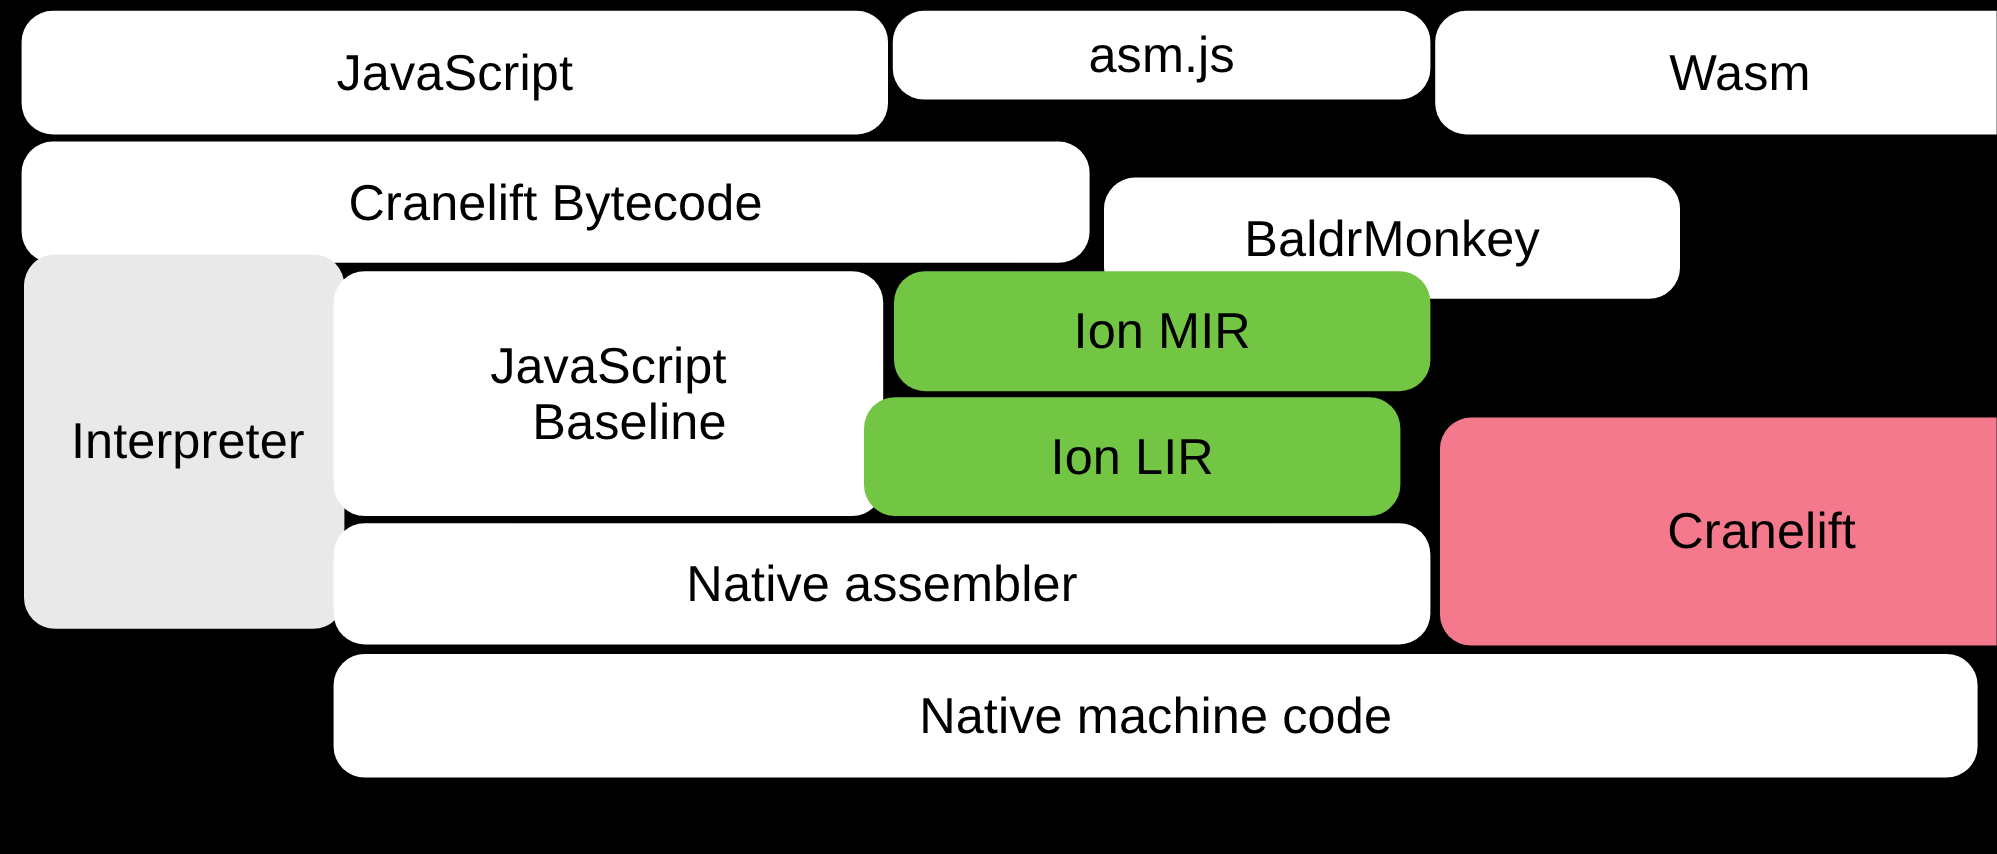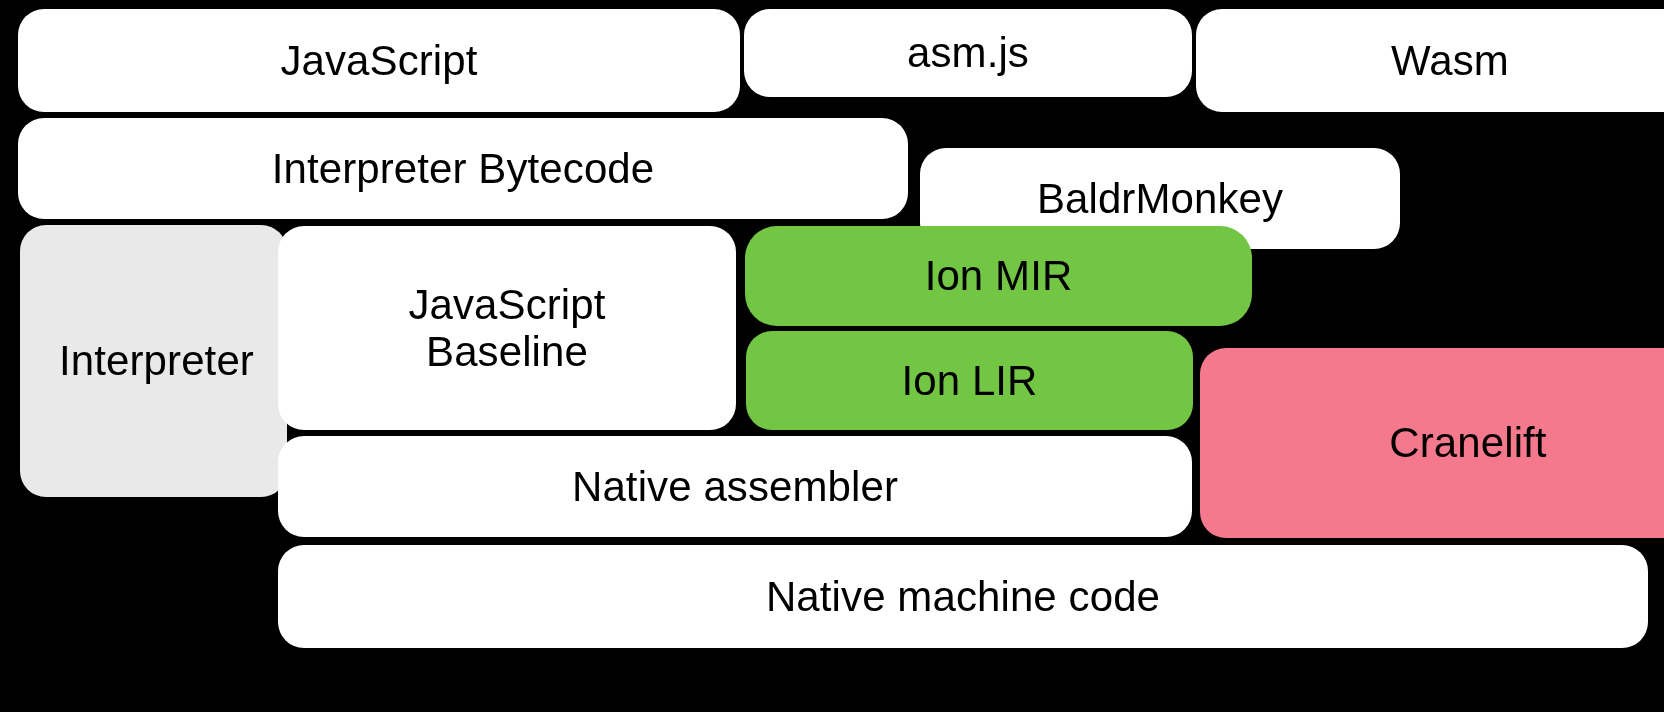--- a/index.html
+++ b/index.html
@@ -17,67 +17,67 @@
     height: 712px;
     background: #000000;
     overflow: hidden;
   }
   .box {
     position: absolute;
     box-sizing: border-box;
     display: flex;
     align-items: center;
     justify-content: center;
-    text-align: center;
+    text-align: right;
     border-radius: 26px;
     color: #000000;
     font-size: 42px;
     line-height: 1.12;
     font-weight: 400;
     letter-spacing: 0.1px;
     white-space: pre-line;
     padding: 2px 10px;
   }
   .fill-white { background: #ffffff; }
   .fill-gray  { background: #e9e9e9; }
   .fill-green { background: #73c544; }
   .fill-pink  { background: #f5798c; }
 
   
   #box-javascript        { left: 18px;   top: 9px;   width: 722px; height: 103px; }
-  #box-asmjs             { left: 744px;  top: 9px;   width: 448px; height: 88px; }
+  #box-asmjs             { left: 744px;  top: 9px;   width: 448px; height: 74px; }
   #box-wasm              { left: 1196px; top: 9px;   width: 508px; height: 103px; }
 
   
   #box-js-bytecode       { left: 18px;   top: 118px; width: 890px; height: 101px; }
   #box-baldrmonkey       { left: 920px;  top: 118px; width: 480px; height: 101px; margin-top: 30px; }
 
   
-  #box-interpreter       { left: 20px;   top: 225px; width: 267px; height: 272px; padding-left: 16px; }
+  #box-interpreter       { left: 20px;   top: 212px; width: 267px; height: 312px; padding-left: 16px; }
   #box-js-baseline       { left: 278px;  top: 226px; width: 458px; height: 204px; }
-  #box-ion-mir           { left: 745px;  top: 226px; width: 507px; height: 100px; border-radius: 32px; }
-  #box-ion-lir           { left: 746px;  top: 331px; width: 447px; height: 99px;  }
+  #box-ion-mir           { left: 745px;  top: 226px; width: 447px; height: 100px; }
+  #box-ion-lir           { left: 720px;  top: 331px; width: 447px; height: 99px;  }
   #box-macro-assembler   { left: 278px;  top: 436px; width: 914px; height: 101px; }
   #box-cranelift         { left: 1200px; top: 348px; width: 536px; height: 190px; }
 
   
   #box-native-code       { left: 278px;  top: 545px; width: 1370px; height: 103px; }
 </style>
 </head>
 <body>
 
 <div id="diagram">
 
   <div class="box fill-white" id="box-javascript">JavaScript</div>
 
   <div class="box fill-white" id="box-asmjs">asm.js</div>
 
   <div class="box fill-white" id="box-wasm">Wasm</div>
 
-  <div class="box fill-white" id="box-js-bytecode">Interpreter Bytecode</div>
+  <div class="box fill-white" id="box-js-bytecode">Cranelift Bytecode</div>
 
   <div class="box fill-white" id="box-baldrmonkey">BaldrMonkey</div>
 
   <div class="box fill-gray" id="box-interpreter">Interpreter</div>
 
   <div class="box fill-white" id="box-js-baseline">JavaScript
 Baseline</div>
 
   <div class="box fill-green" id="box-ion-mir">Ion MIR</div>
 

